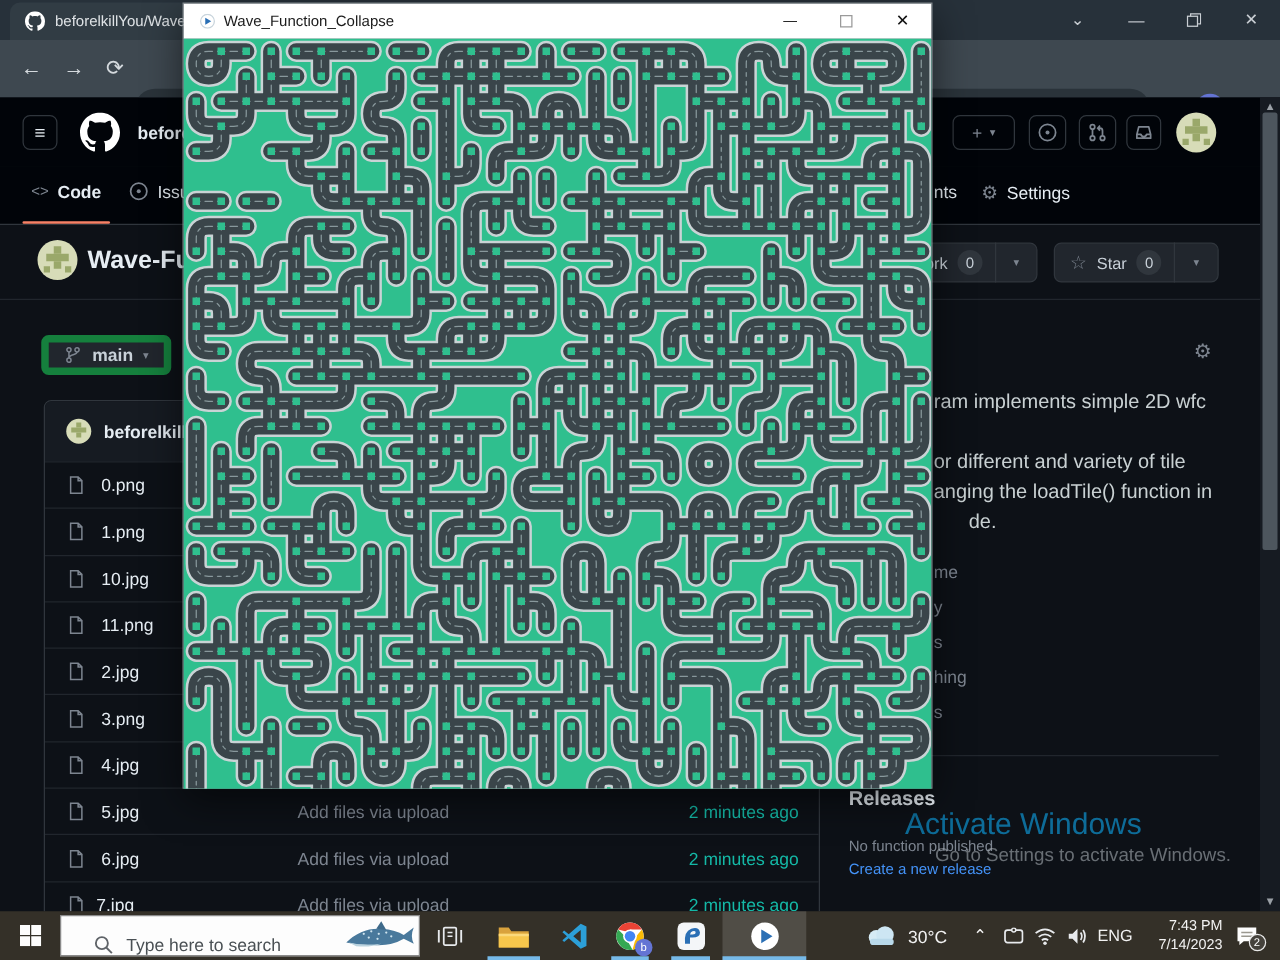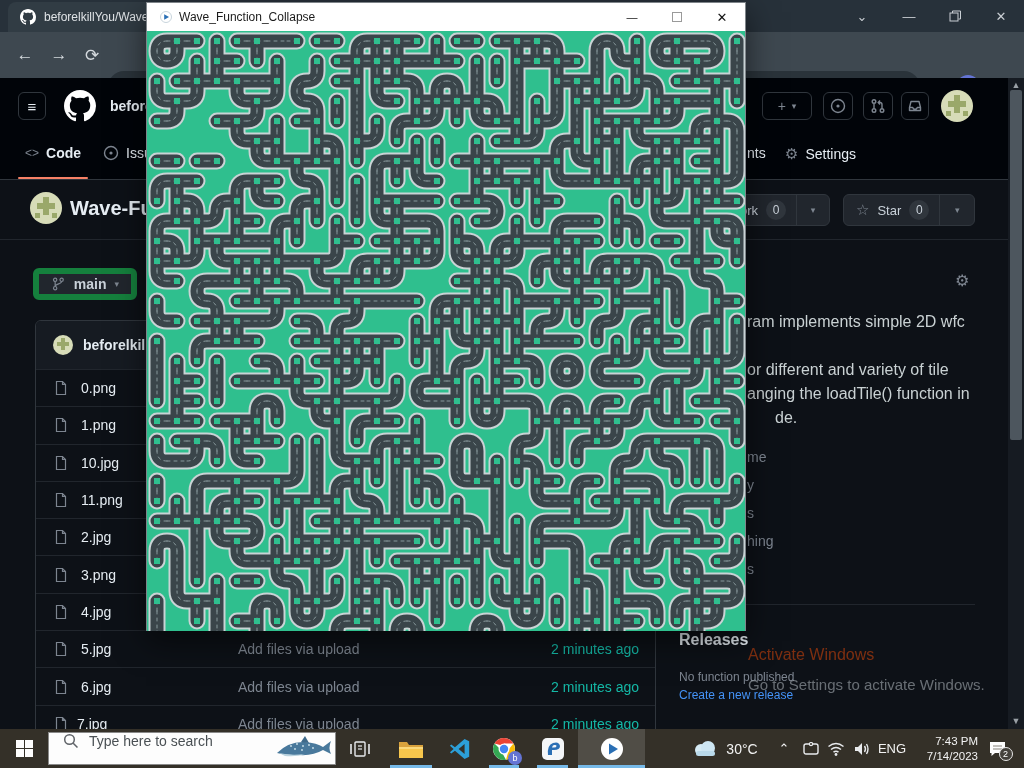--- a/index.html
+++ b/index.html
@@ -47,34 +47,34 @@
   .about-desc { font-size:16px; color:#c9d1d3; }
   .about-side { font-size:14px; color:#7d8590; }
   .releases-h { position:absolute; left:679px; top:553px; font-size:16px; font-weight:bold; color:#e6edf3; }
   .releases-empty { position:absolute; left:679px; top:592px; font-size:12px; color:#7d8590; }
   .releases-link { position:absolute; left:679px; top:610px; font-size:12px; color:#4493f8; }
   .scrollbar { position:absolute; left:1008px; top:0; width:16px; height:651px; background:#161b22; }
   .sb-thumb { position:absolute; left:2px; top:12px; width:12px; height:350px; background:#4d565e; border-radius:2px; }
   .sb-arrow { position:absolute; left:0; width:16px; text-align:center; color:#9aa0a6; font-size:9px; }
 
   
-  .watermark1 { position:absolute; left:748px; top:646px; font-size:16px; color:#c2410c; opacity:.62; z-index:5; }
+  .watermark1 { position:absolute; left:724px; top:646px; font-size:24px; color:#0ea5e9; opacity:.62; z-index:5; }
   .watermark2 { position:absolute; left:748px; top:676px; font-size:15px; color:#aab1b7; opacity:.58; z-index:5; }
 
   
   .wfc-window { position:absolute; left:146px; top:2px; width:600px; height:629px; z-index:10; box-shadow:0 10px 30px rgba(0,0,0,.55); border:1px solid #7f858a; }
   .wfc-titlebar { position:relative; height:28px; background:#ffffff; display:flex; align-items:center; }
   .wfc-title { margin-left:32px; font-size:12px; color:#1b1b1b; }
   .wfc-ctrl { position:absolute; top:0; width:34px; height:28px; display:flex; align-items:center; justify-content:center; color:#111; }
   .wfc-content { position:relative; width:598px; height:600px; background:#2fbf8e; overflow:hidden; }
 
   
   .taskbar { position:absolute; left:0; top:729px; width:1024px; height:39px; background:#343028; z-index:20; }
   .tb-item { position:absolute; top:0; height:39px; display:flex; align-items:center; justify-content:center; }
-  .search-box { position:absolute; left:48px; top:3px; width:288px; height:33px; background:#fdfdfd; border:1px solid #8a8a8a; display:flex; align-items:flex-start; overflow:hidden; }
+  .search-box { position:absolute; left:48px; top:3px; width:288px; height:33px; background:#fdfdfd; border:1px solid #8a8a8a; display:flex; align-items:flex-end; overflow:hidden;padding-left:12px; }
   .search-text { margin-left:10px; font-size:14px; color:#4a5054; white-space:nowrap; }
   .indicator { position:absolute; top:36px; height:3px; background:#76b9e8; }
   .active-app { position:absolute; left:578px; top:0; width:67px; height:39px; background:rgba(255,255,255,.14); display:flex; align-items:center; justify-content:center; }
   .tray-text { color:#f2f2f2; font-size:13px; }
   .clock { position:absolute; left:908px; top:0; width:70px; height:39px; display:flex; flex-direction:column; align-items:flex-end; justify-content:center; color:#f2f2f2; font-size:11.5px; line-height:1.3; }
   .notif-badge { position:absolute; right:-7px; bottom:-4px; width:14px; height:14px; border-radius:50%; background:#45423c; border:1px solid #e8e8e8; color:#fff; font-size:9px; display:flex; align-items:center; justify-content:center; }
 </style>
 </head>
 <body>
 

